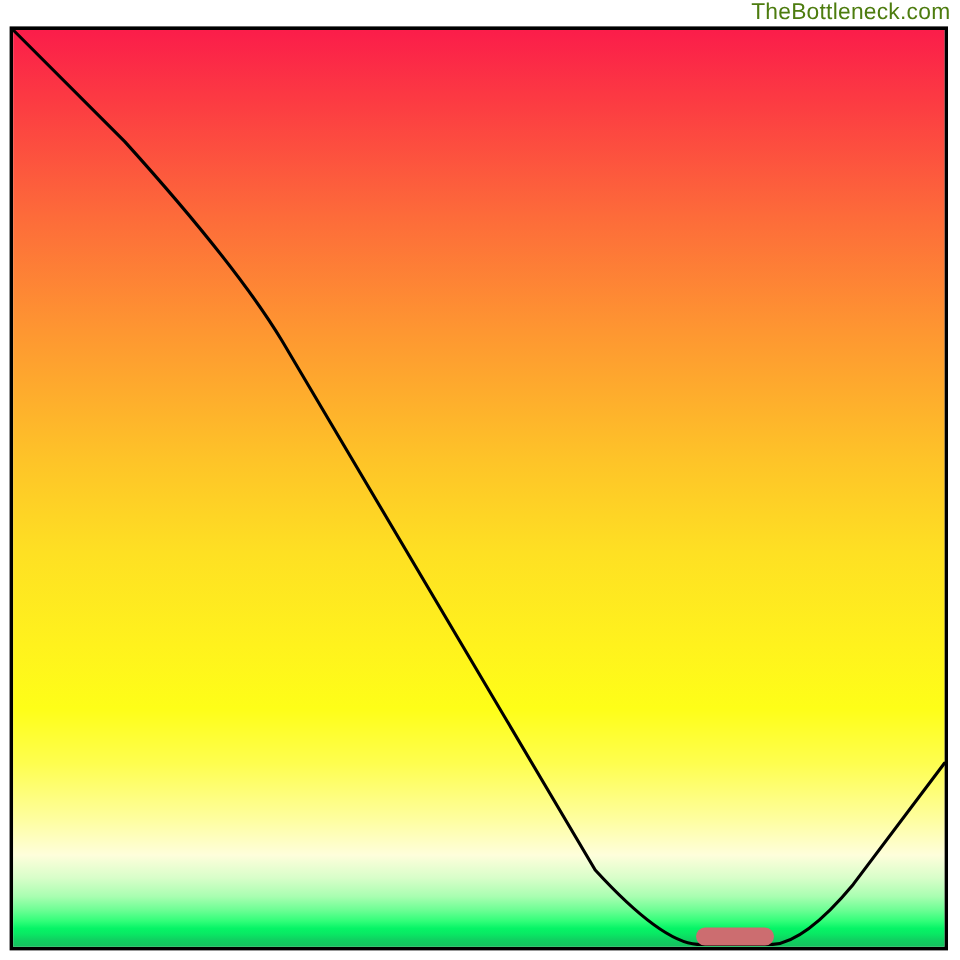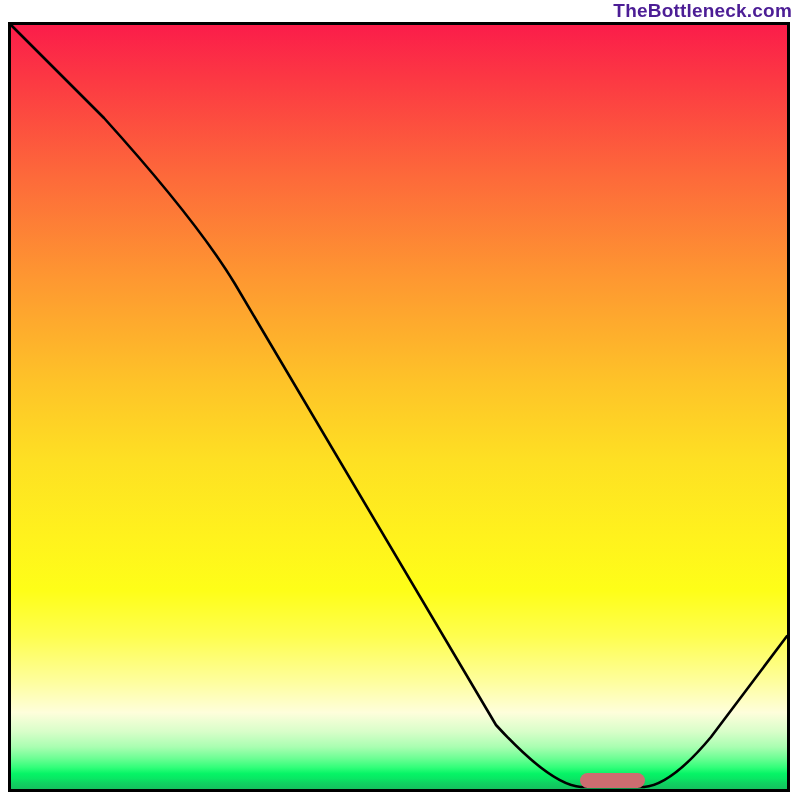--- a/index.html
+++ b/index.html
@@ -47,22 +47,22 @@
       #0fd261 99.2%,
       #14c15e 100%
     );
   }
   .watermark {
     position: absolute;
     top: 0;
     right: 8px;
     font-family: Arial, Helvetica, sans-serif;
     font-size: 19px;
-    font-weight: 700;
-    color: #4c1d95;
+    font-weight: 400;
+    color: #4d7c0f;
     letter-spacing: 0.2px;
   }
   svg.curve {
     position: absolute;
     left: 0;
     top: 0;
     width: 100%;
     height: 100%;
     overflow: visible;
   }

